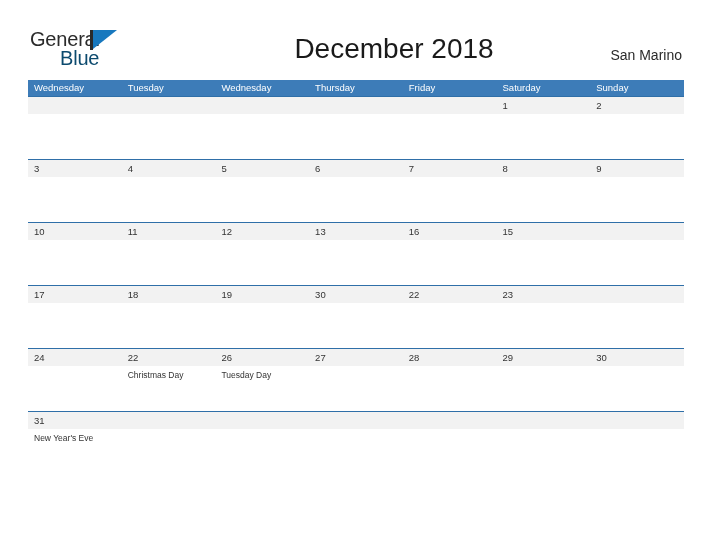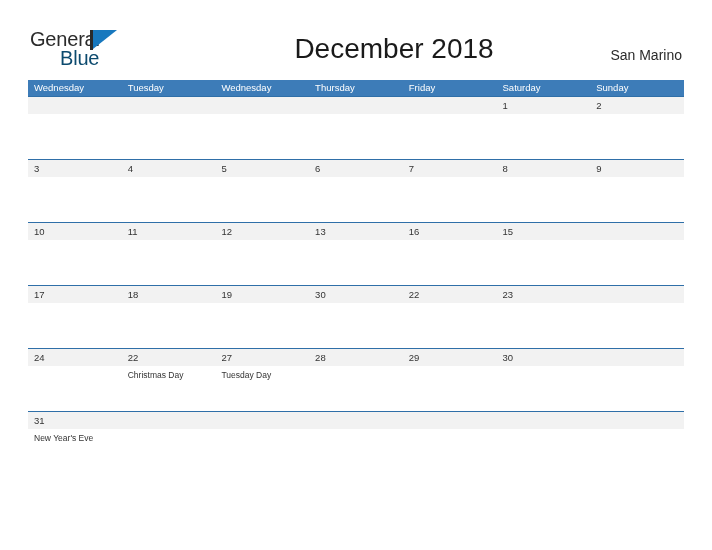--- a/index.html
+++ b/index.html
@@ -285,20 +285,21 @@
         <div class="event-cell"></div>
         <div class="event-cell"></div>
         <div class="event-cell"></div>
       </div>
     </div>
 
     <div class="week h-reg">
       <div class="daynum-row">
         <div class="daynum-cell">24</div>
         <div class="daynum-cell">22</div>
+        <div class="daynum-cell">26</div>
         <div class="daynum-cell">27</div>
         <div class="daynum-cell">28</div>
         <div class="daynum-cell">29</div>
         <div class="daynum-cell">30</div>
       </div>
       <div class="event-row">
         <div class="event-cell"></div>
         <div class="event-cell">Christmas Day</div>
         <div class="event-cell">Tuesday Day</div>
         <div class="event-cell"></div>

